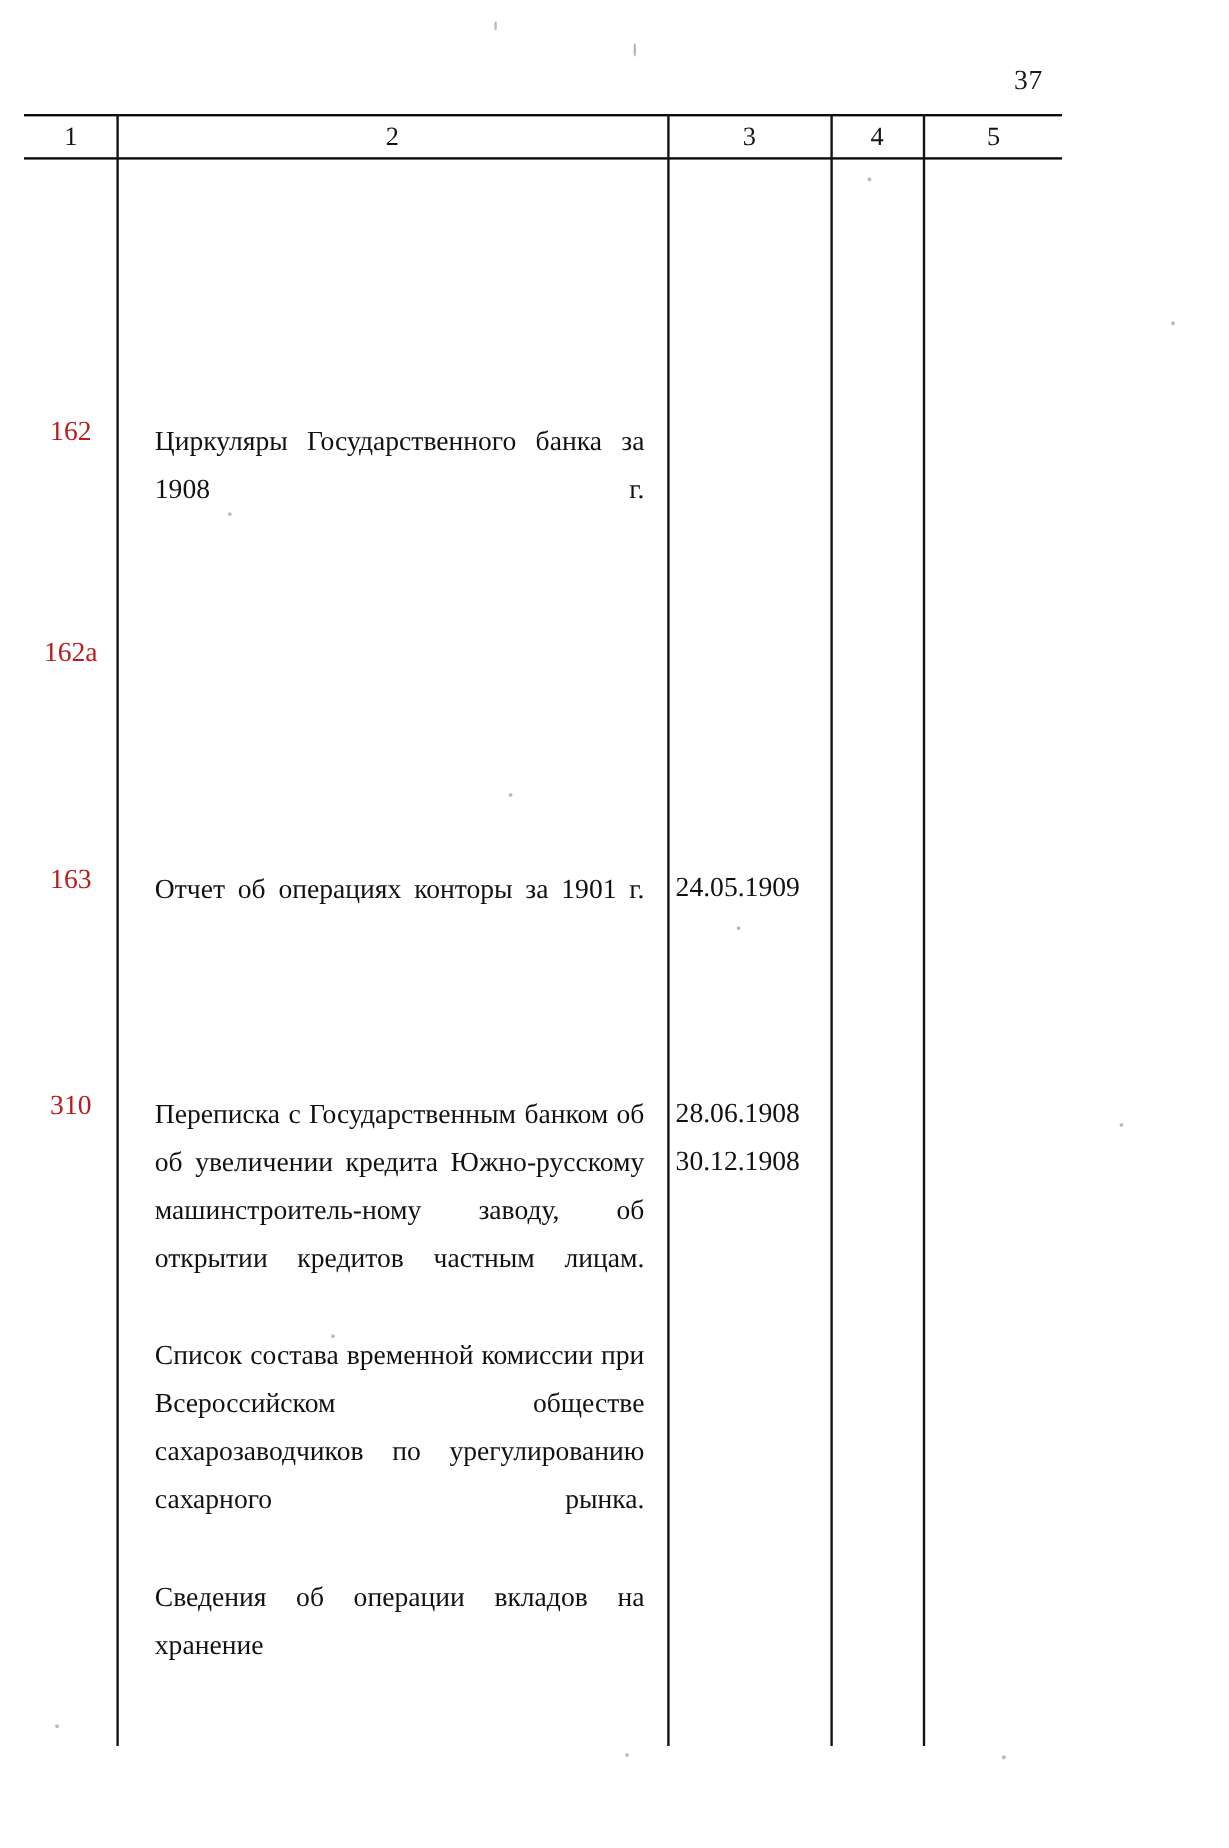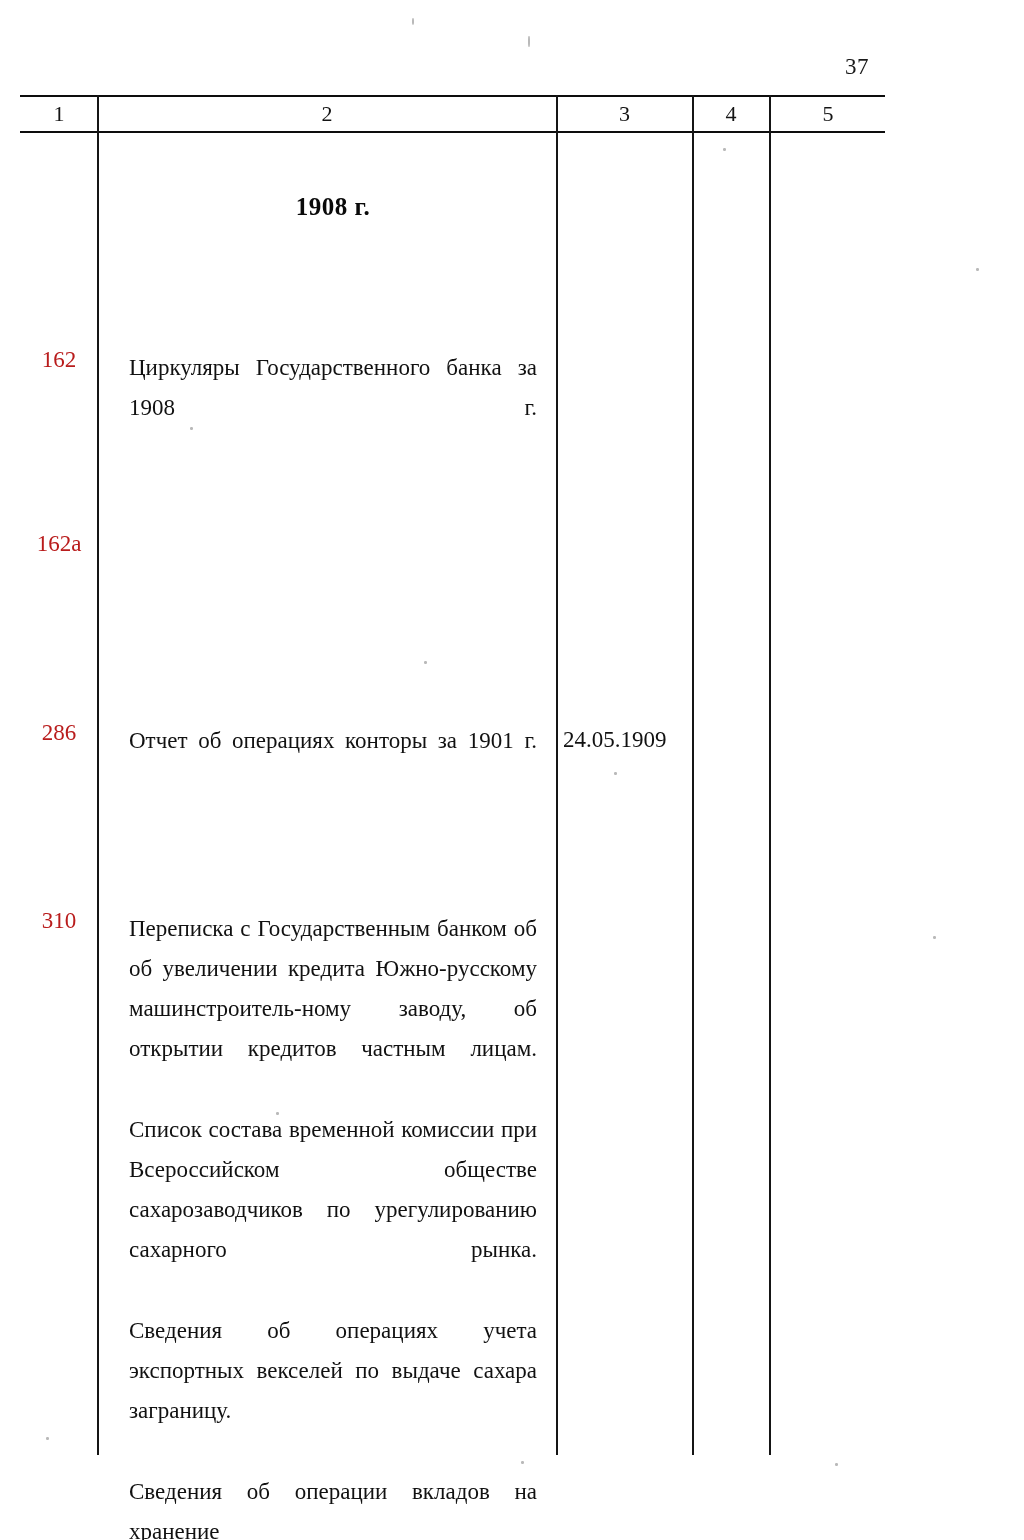--- a/index.html
+++ b/index.html
@@ -149,43 +149,45 @@
   <div class="rule-v c2"></div>
   <div class="rule-v c3"></div>
   <div class="rule-v c4"></div>
 
   <div class="colnum n1">1</div>
   <div class="colnum n2">2</div>
   <div class="colnum n3">3</div>
   <div class="colnum n4">4</div>
   <div class="colnum n5">5</div>
 
-  <div class="year-heading">1908 г.</div>
 
   <div class="row-index r162">162</div>
   <div class="row-desc r162">
     <p>Циркуляры Государственного банка за  1908 г.</p>
   </div>
 
   <div class="row-index r162a">162а</div>
 
-  <div class="row-index r163">286</div>
+  <div class="row-index r163">163</div>
   <div class="row-desc r163">
     <p>Отчет об операциях конторы за 1901 г.</p>
   </div>
   <div class="row-dates r163">
     <div>24.05.1909</div>
   </div>
 
   <div class="row-index r164">310</div>
   <div class="row-desc r164">
     <p>Переписка с Государственным банком об об увеличении кредита Южно-русскому машинстроитель-ному заводу, об открытии кредитов частным лицам.</p>
     <p>Список состава временной комиссии при Всероссийском обществе сахарозаводчиков по урегулированию сахарного рынка.</p>
-    <p>Сведения об операциях учета экспортных векселей по выдаче сахара заграницу.</p>
     <p class="last">Сведения об операции вкладов на хранение</p>
+  </div>
+  <div class="row-dates r164">
+    <div>28.06.1908</div>
+    <div>30.12.1908</div>
   </div>
 
   <div class="speck" style="left:412px; top:18px; width:2px; height:7px;"></div>
   <div class="speck" style="left:528px; top:36px; width:2px; height:11px;"></div>
   <div class="speck" style="left:723px; top:148px; width:3px; height:3px;"></div>
   <div class="speck" style="left:976px; top:268px; width:3px; height:3px;"></div>
   <div class="speck" style="left:190px; top:427px; width:3px; height:3px;"></div>
   <div class="speck" style="left:424px; top:661px; width:3px; height:3px;"></div>
   <div class="speck" style="left:614px; top:772px; width:3px; height:3px;"></div>
   <div class="speck" style="left:933px; top:936px; width:3px; height:3px;"></div>

